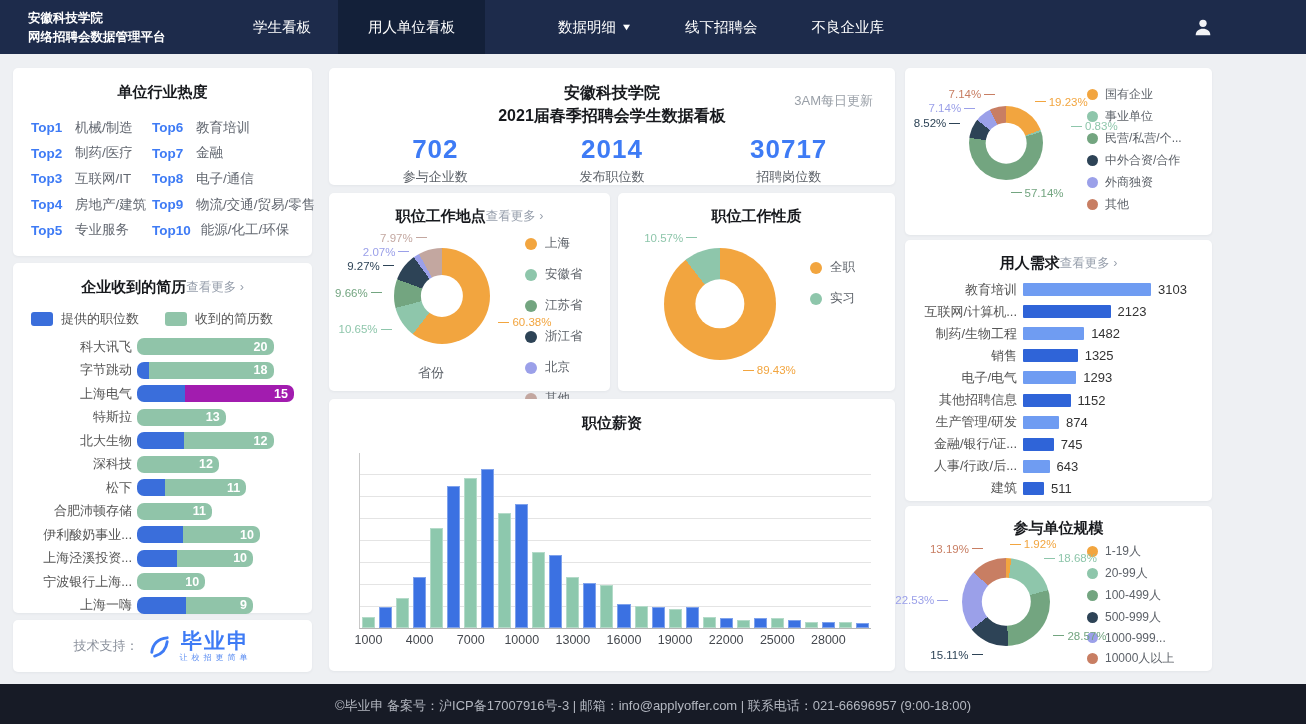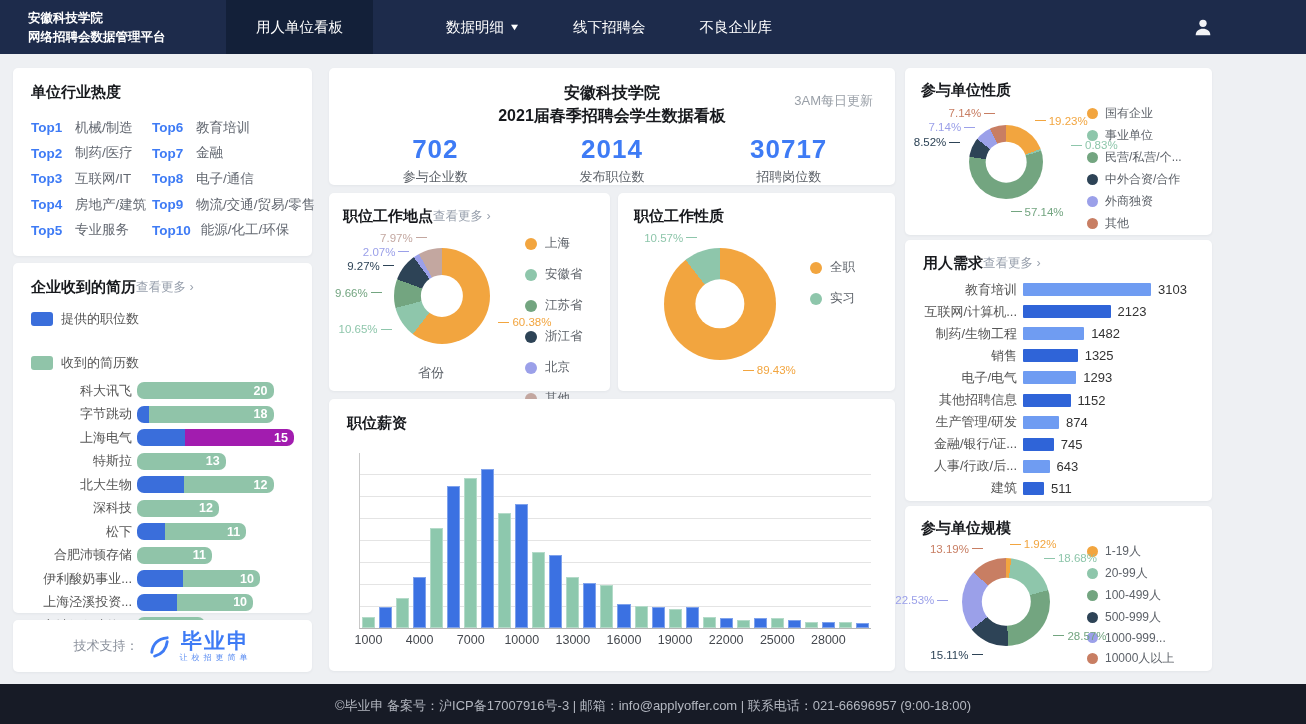--- a/index.html
+++ b/index.html
@@ -18,32 +18,32 @@
   .nav-item.active { background:#132039; padding:0 30px; }
   .nav-item.gap-left { margin-left:46px; }
   .caret { margin-left:6px; font-size:9px; transform:scaleX(1.3); }
   .nav-user { margin-left:auto; margin-right:92px; display:flex; align-items:center; cursor:pointer; }
   
   .main { display:flex; padding:14px 0 0 13px; gap:17px; align-items:flex-start; }
   .col-left  { width:299px; display:flex; flex-direction:column; gap:7px; }
   .col-center{ width:566px; display:flex; flex-direction:column; gap:8px; }
   .col-right { width:307px; display:flex; flex-direction:column; gap:5px; margin-left:-7px; }
   .card { background:#fff; border-radius:5px; padding:15px 18px; box-shadow:0 1px 3px rgba(20,30,60,.05); }
-  .card-head { display:flex; justify-content:flex-start; align-items:center; }
+  .card-head { display:flex; justify-content:center; align-items:center; }
   .card-title { font-size:15px; font-weight:bold; color:#17191d; }
   .more-link { font-size:12.5px; color:#98a0ad; cursor:pointer; white-space:nowrap; }
   
   #card-industry { height:188px; }
   .industry-grid { display:grid; grid-template-columns:46% 54%; grid-template-rows:repeat(5,1fr); grid-auto-flow:column; margin-top:13px; height:128px; }
   .ind-item { display:flex; align-items:center; font-size:13.5px; white-space:nowrap; }
   .ind-rank { color:#3e7bf5; font-weight:bold; margin-right:10px; min-width:34px; }
   .ind-label { color:#636871; }
   
   #card-resumes { height:350px; }
-  .res-legend { display:flex; gap:26px; margin-top:13px;flex-direction:column; }
+  .res-legend { display:flex; gap:26px; margin-top:13px; }
   .res-legend-item { display:flex; align-items:center; font-size:13px; color:#555; }
   .res-legend-swatch { width:22px; height:14px; border-radius:3px; margin-right:8px; }
   .res-rows { margin-top:10px; height:276px; display:flex; flex-direction:column; justify-content:space-between; }
   .res-row { display:flex; align-items:center; height:17px; }
   .res-label { width:106px; text-align:right; font-size:13px; color:#555; padding-right:5px; white-space:nowrap; overflow:hidden; }
   .res-track { flex:1; height:17px; }
   .res-bar { height:100%; display:flex; border-radius:7px; overflow:hidden; }
   .res-jobs { height:100%; }
   .res-res { height:100%; display:flex; align-items:center; justify-content:flex-end; padding-right:6px; color:#fff; font-size:12.5px; font-weight:bold; }
   
@@ -108,20 +108,21 @@
 </style>
 </head>
 <body>
 
 <nav class="navbar">
   <div class="logo">
     <div>安徽科技学院</div>
     <div>网络招聘会数据管理平台</div>
   </div>
   <div class="nav-items">
+    <div class="nav-item">学生看板</div>
     <div class="nav-item active">用人单位看板</div>
     <div class="nav-item gap-left">
       <span>数据明细</span>
       <span class="caret">▼</span>
     </div>
     <div class="nav-item">线下招聘会</div>
     <div class="nav-item">不良企业库</div>
   </div>
   <div class="nav-user">
     <svg width="22" height="22" viewBox="0 0 24 24">
@@ -540,23 +541,20 @@
           </div>
           <div class="sal-slot">
             <div class="sal-bar" style="height: 2.72727%; background: rgb(59, 113, 226);"></div>
           </div>
         </div>
     </div>
   </div>
 
   <div class="col-right">
     <div class="card hole-55" id="card-orgtype">
-      <div class="card-head">
-        <div class="card-title">参与单位性质</div>
-      </div>
       <div class="pie-body">
         <div class="donut-wrap" style="width:164px;height:120px;">
           <div class="donut" style="width: 74px; height: 74px; left: 48.28px; top: 23px; background: conic-gradient(rgb(242, 165, 63) 0deg, rgb(242, 165, 63) 69.228deg, rgb(142, 198, 171) 69.228deg, rgb(142, 198, 171) 72.216deg, rgb(115, 165, 128) 72.216deg, rgb(115, 165, 128) 277.92deg, rgb(45, 67, 86) 277.92deg, rgb(45, 67, 86) 308.592deg, rgb(155, 160, 233) 308.592deg, rgb(155, 160, 233) 334.296deg, rgb(200, 126, 99) 334.296deg, rgb(200, 126, 99) 360deg);"></div>
         <div class="pie-label" style="color: rgb(200, 126, 99); top: 11.2526px; right: 89.8417px;">
               <span>7.14%</span>
               <i class="leader" style="background: rgb(200, 126, 99);"></i>
             </div>
             <div class="pie-label" style="color: rgb(155, 160, 233); top: 25.2526px; right: 109.884px;">
               <span>7.14%</span>
               <i class="leader" style="background: rgb(155, 160, 233);"></i>

